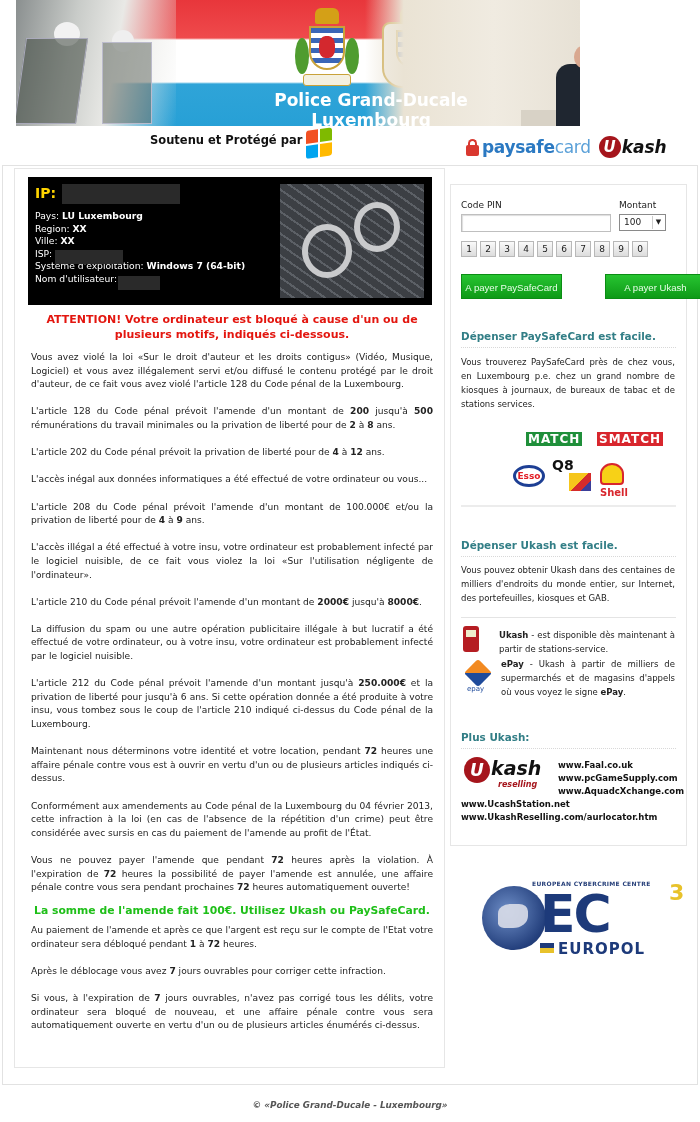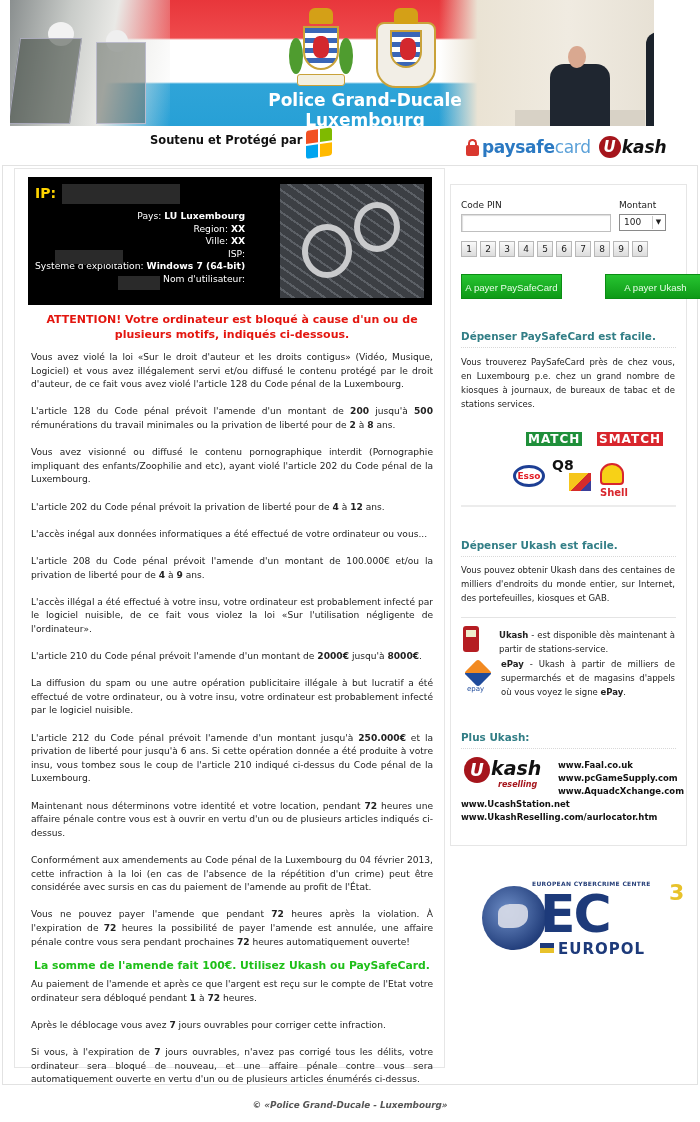--- a/index.html
+++ b/index.html
@@ -4,21 +4,21 @@
 <style>
   * { box-sizing: border-box; }
   html, body { margin: 0; padding: 0; }
   body {
     width: 700px; height: 1122px; background: #ffffff;
     font-family: "DejaVu Sans", sans-serif; font-size: 9.5px; color: #222;
     position: relative; overflow: hidden;
   }
   
   .banner {
-    position: absolute; left: 10px; top: 0; width: 644px; height: 126px; overflow: hidden;
+    position: absolute; left: 16px; top: 0; width: 564px; height: 126px; overflow: hidden;
     background: linear-gradient(to bottom, #e8363b 0px, #ef4a4c 38px, #ffffff 40px, #ffffff 82px, #2fa4d8 84px, #27a0d6 126px);
   }
   .banner .photo-left {
     position: absolute; left: 0; top: 0; width: 160px; height: 126px;
     background: linear-gradient(100deg, #8a8f8f 0%, #c9ccc9 35%, #e9e9e6 60%, rgba(255,255,255,0) 100%);
   }
   .banner .photo-left .shield1 { position:absolute; left:4px; top:38px; width:62px; height:86px; background:rgba(60,70,60,.55); transform:skewX(-8deg); border:1px solid #aab; }
   .banner .photo-left .shield2 { position:absolute; left:86px; top:42px; width:50px; height:82px; background:rgba(70,80,70,.45); border:1px solid #bbc; }
   .banner .photo-left .helmet1 { position:absolute; left:38px; top:22px; width:26px; height:24px; border-radius:50%; background:#f2f2f2; }
   .banner .photo-left .helmet2 { position:absolute; left:96px; top:30px; width:22px; height:22px; border-radius:50%; background:#efefef; }
@@ -65,21 +65,21 @@
   .ukash-logo .k { font-size:17px; font-weight:bold; font-style:italic; color:#111; margin-left:1px; }
 
   
   .frame { position:absolute; left:2px; top:165px; width:696px; height:920px; border:1px solid #e2e2e2; }
 
   
   .left { position:absolute; left:14px; top:168px; width:431px; height:900px; border:1px solid #e6e6e6; background:#fff; }
   .infobox { position:absolute; left:13px; top:8px; width:404px; height:128px; background:#000;padding-left:42px; }
   .ip-label { position:absolute; left:7px; top:8px; color:#ffd400; font-size:14px; font-weight:bold; }
   .redact { position:absolute; background:#2a2a2a; }
-  .info-lines { position:absolute; left:7px; top:33px; color:#fff; font-size:9.2px; line-height:12.6px;text-align:right; }
+  .info-lines { position:absolute; left:7px; top:33px; color:#fff; font-size:9.2px; line-height:12.6px; }
   .info-lines b { font-weight:bold; }
   .cuffs { position:absolute; right:8px; top:7px; width:144px; height:114px;
     background: repeating-linear-gradient(35deg, #3c3f44 0 7px, #5c6066 7px 9px), #45484d; overflow:hidden; }
   .cuff { position:absolute; border:6px solid #c9cacc; border-radius:50%; }
   .cuff.a { left:22px; top:40px; width:50px; height:54px; }
   .cuff.b { left:74px; top:18px; width:46px; height:50px; }
   .attention { position:absolute; left:20px; top:143px; width:394px; text-align:center; color:#e3160f; font-weight:bold; font-size:11px; line-height:15px; }
   .body-text { position:absolute; left:16px; top:182px; width:402px; font-size:9.1px; line-height:13.6px; text-align:justify; color:#222; }
   .body-text p { margin:0 0 13.6px 0; }
   .body-text b { font-weight:bold; }
@@ -204,21 +204,20 @@
       <div class="cuff a"></div>
         <div class="cuff b"></div>
     </div>
   </div>
 
   <div class="attention">ATTENTION! Votre ordinateur est bloqué à cause d'un ou de plusieurs motifs, indiqués ci-dessous.</div>
 
   <div class="body-text">
     <p>Vous avez violé la loi «Sur le droit d'auteur et les droits contigus» (Vidéo, Musique, Logiciel) et vous avez illégalement servi et/ou diffusé le contenu protégé par le droit d'auteur, de ce fait vous avez violé l'article 128 du Code pénal de la Luxembourg.</p>
     <p><span>L'article 128 du Code pénal prévoit l'amende d'un montant de </span><b>200</b><span> jusqu'à </span><b>500</b><span> rémunérations du travail minimales ou la privation de liberté pour de </span><b>2</b><span> à </span><b>8</b><span> ans.</span></p>
-    <p>Vous avez visionné ou diffusé le contenu pornographique interdit (Pornographie impliquant des enfants/Zoophilie and etc), ayant violé l'article 202 du Code pénal de la Luxembourg.</p>
     <p><span>L'article 202 du Code pénal prévoit la privation de liberté pour de </span><b>4</b><span> à </span><b>12</b><span> ans.</span></p>
     <p>L'accès inégal aux données informatiques a été effectué de votre ordinateur ou vous...</p>
     <p><span>L'article 208 du Code pénal prévoit l'amende d'un montant de 100.000€ et/ou la privation de liberté pour de </span><b>4</b><span> à </span><b>9</b><span> ans.</span></p>
     <p>L'accès illégal a été effectué à votre insu, votre ordinateur est probablement infecté par le logiciel nuisible, de ce fait vous violez la loi «Sur l'utilisation négligente de l'ordinateur».</p>
     <p><span>L'article 210 du Code pénal prévoit l'amende d'un montant de </span><b>2000€</b><span> jusqu'à </span><b>8000€</b><span>.</span></p>
     <p>La diffusion du spam ou une autre opération publicitaire illégale à but lucratif a été effectué de votre ordinateur, ou à votre insu, votre ordinateur est probablement infecté par le logiciel nuisible.</p>
     <p><span>L'article 212 du Code pénal prévoit l'amende d'un montant jusqu'à </span><b>250.000€</b><span> et la privation de liberté pour jusqu'à 6 ans. Si cette opération donnée a été produite à votre insu, vous tombez sous le coup de l'article 210 indiqué ci-dessus du Code pénal de la Luxembourg.</span></p>
     <p><span>Maintenant nous déterminons votre identité et votre location, pendant </span><b>72</b><span> heures une affaire pénale contre vous est à ouvrir en vertu d'un ou de plusieurs articles indiqués ci-dessus.</span></p>
     <p>Conformément aux amendements au Code pénal de la Luxembourg du 04 février 2013, cette infraction à la loi (en cas de l'absence de la répétition d'un crime) peut être considérée avec sursis en cas du paiement de l'amende au profit de l'État.</p>
     <p><span>Vous ne pouvez payer l'amende que pendant </span><b>72</b><span> heures après la violation. À l'expiration de </span><b>72</b><span> heures la possibilité de payer l'amende est annulée, une affaire pénale contre vous sera pendant prochaines </span><b>72</b><span> heures automatiquement ouverte!</span></p>

